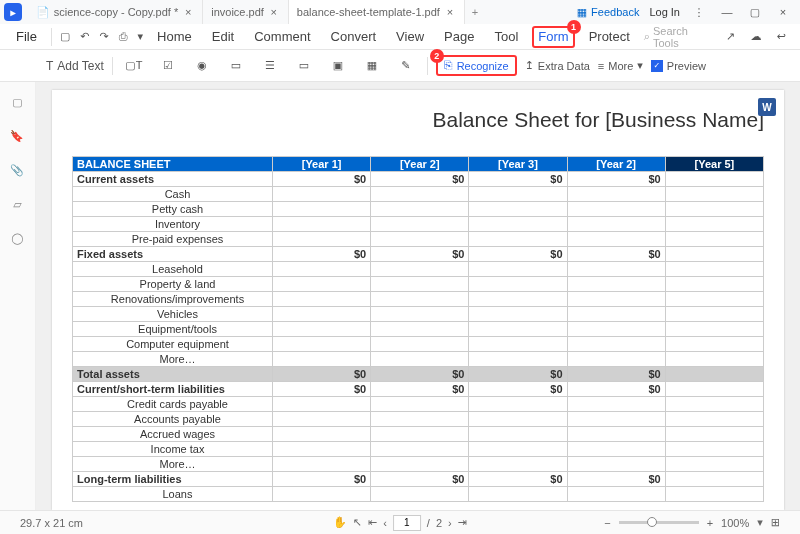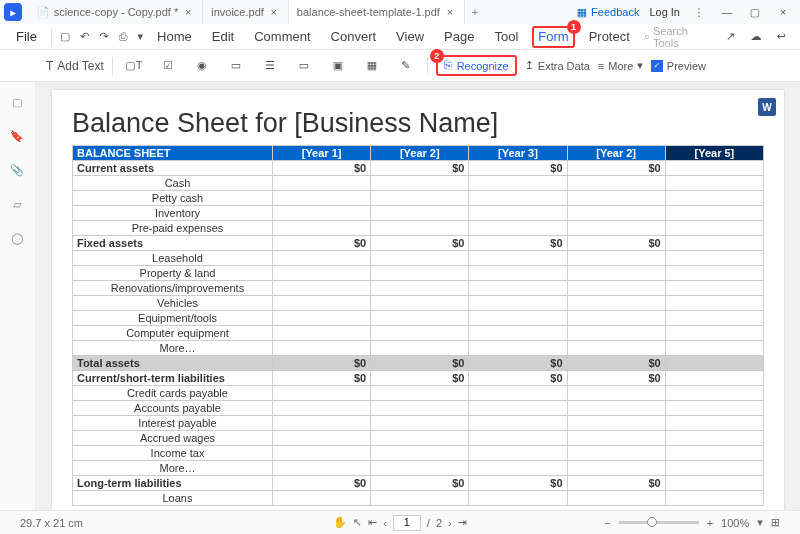--- a/index.html
+++ b/index.html
@@ -27,21 +27,21 @@
 .recognize-btn { display:flex; align-items:center; gap:4px; border:2px solid #f33; border-radius:3px; padding:2px 6px; color:#2563eb; position:relative; }
 .callout2 { position:absolute; top:-8px; left:-8px; width:14px; height:14px; background:#f33; color:#fff; border-radius:50%; display:flex; align-items:center; justify-content:center; font-size:9px; font-weight:bold; }
 .tool-label { display:flex; align-items:center; gap:4px; color:#555; }
 .check { width:12px; height:12px; background:#2563eb; display:inline-flex; align-items:center; justify-content:center; color:#fff; font-size:8px; }
 .workarea { display:flex; height:428px; }
 .sidebar { width:36px; background:#fafafa; display:flex; flex-direction:column; align-items:center; padding-top:10px; gap:14px; border-right:1px solid #eee; }
 .side-icon { width:20px; height:20px; display:flex; align-items:center; justify-content:center; color:#888; }
 .page-area { flex:1; background:#f0f0f0; padding:8px 16px 0 16px; overflow:hidden; position:relative; }
 .page { background:#fff; width:100%; height:100%; padding:18px 20px; box-shadow:0 0 2px rgba(0,0,0,.2); position:relative; }
 .word-icon { position:absolute; top:8px; right:8px; width:18px; height:18px; background:#2b579a; border-radius:2px; color:#fff; display:flex; align-items:center; justify-content:center; font-size:10px; font-weight:bold; }
-.doc-title { font-size:27px; margin-bottom:6px; font-weight:400; }
+.doc-title { font-size:21px; margin-bottom:24px; font-weight:400;text-align:right; }
 .sheet { width:100%; border-collapse:collapse; font-size:11px; }
 .sheet td, .sheet th { border:1px solid #ccc; padding:1px 4px; height:14px; }
 .sheet .hdr { background:#0066cc; color:#fff; font-weight:bold; text-align:left; }
 .sheet .hdr.dark { background:#002b5c; }
 .sheet .yr { text-align:center; }
 .sheet .amt { text-align:right; }
 .sheet .bold { font-weight:bold; }
 .sheet .grey { background:#d0d0d0; font-weight:bold; }
 .sheet .indent { padding-left:14px;text-align:center; }
 .statusbar { height:24px; background:#fafafa; border-top:1px solid #e5e5e5; display:flex; align-items:center; padding:0 20px; font-size:11px; color:#666; gap:10px; }
@@ -304,28 +304,20 @@
             </tr>
             <tr>
               <td class="indent">Accounts payable</td>
               <td class="amt"></td>
               <td class="amt"></td>
               <td class="amt"></td>
               <td class="amt"></td>
               <td class="amt"></td>
             </tr>
             <tr>
-              <td class="indent">Interest payable</td>
-              <td class="amt"></td>
-              <td class="amt"></td>
-              <td class="amt"></td>
-              <td class="amt"></td>
-              <td class="amt"></td>
-            </tr>
-            <tr>
               <td class="indent">Accrued wages</td>
               <td class="amt"></td>
               <td class="amt"></td>
               <td class="amt"></td>
               <td class="amt"></td>
               <td class="amt"></td>
             </tr>
             <tr>
               <td class="indent">Income tax</td>
               <td class="amt"></td>

